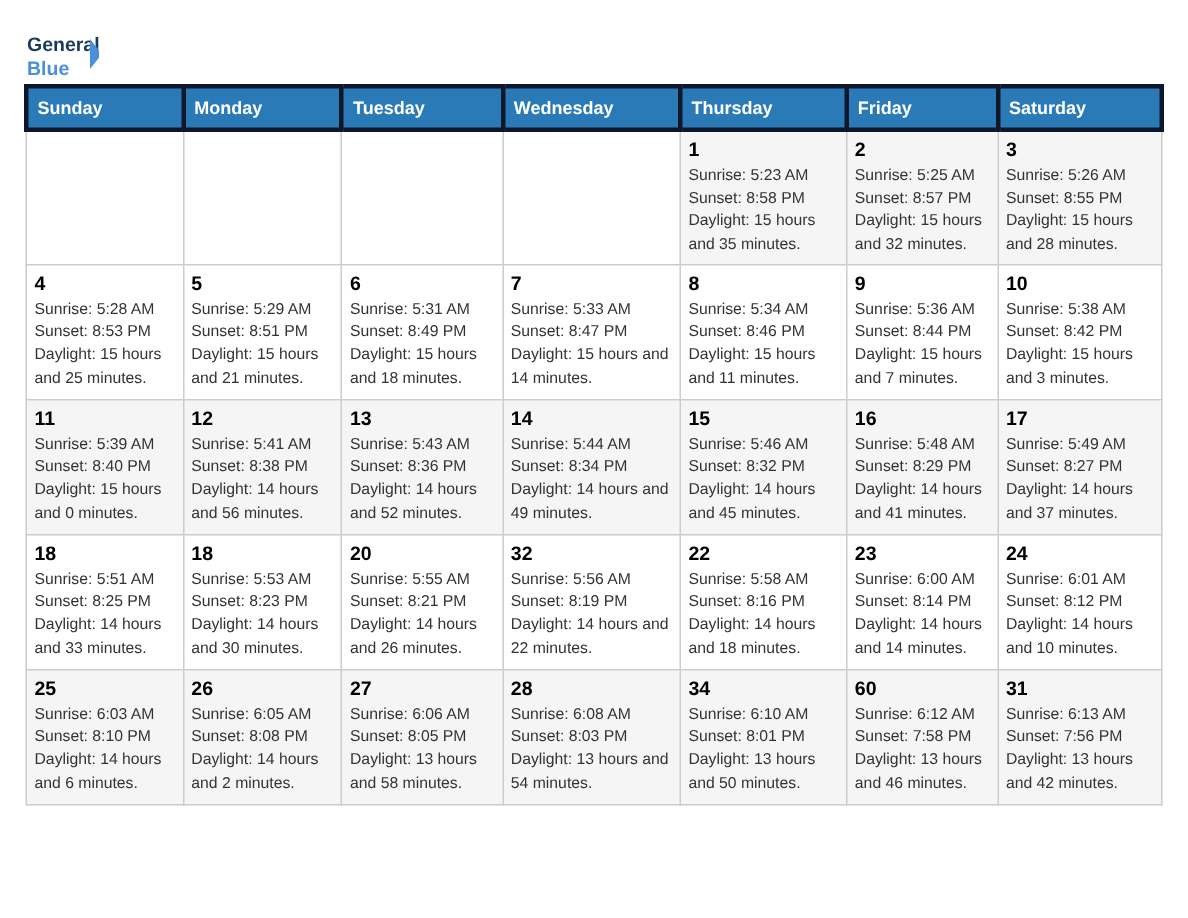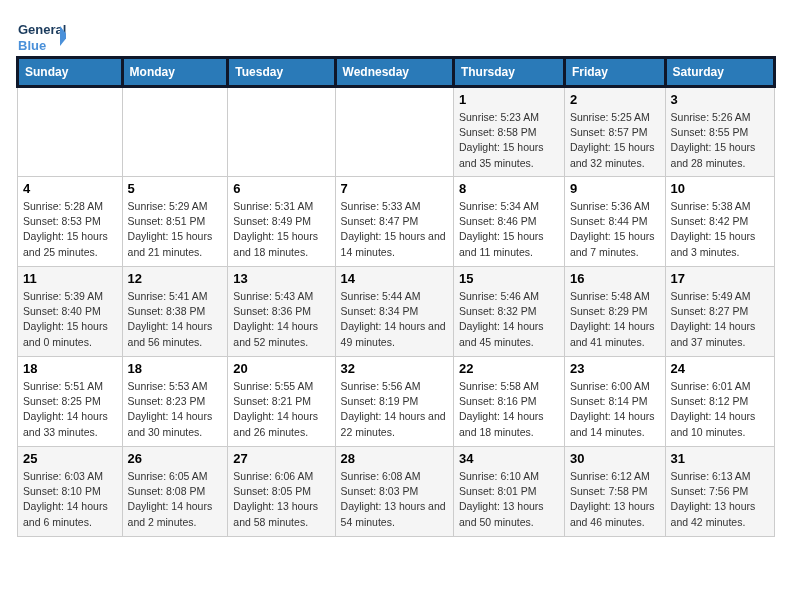--- a/index.html
+++ b/index.html
@@ -226,21 +226,21 @@
         </td>
         <td>
           <div class="day-number">28</div>
           <div class="day-info">Sunrise: 6:08 AM<br>Sunset: 8:03 PM<br>Daylight: 13 hours and 54 minutes.</div>
         </td>
         <td>
           <div class="day-number">34</div>
           <div class="day-info">Sunrise: 6:10 AM<br>Sunset: 8:01 PM<br>Daylight: 13 hours and 50 minutes.</div>
         </td>
         <td>
-          <div class="day-number">30</div>
+          <div class="day-number">60</div>
           <div class="day-info">Sunrise: 6:12 AM<br>Sunset: 7:58 PM<br>Daylight: 13 hours and 46 minutes.</div>
         </td>
         <td>
           <div class="day-number">31</div>
           <div class="day-info">Sunrise: 6:13 AM<br>Sunset: 7:56 PM<br>Daylight: 13 hours and 42 minutes.</div>
         </td>
       </tr>
     </tbody>
 </table>
 

